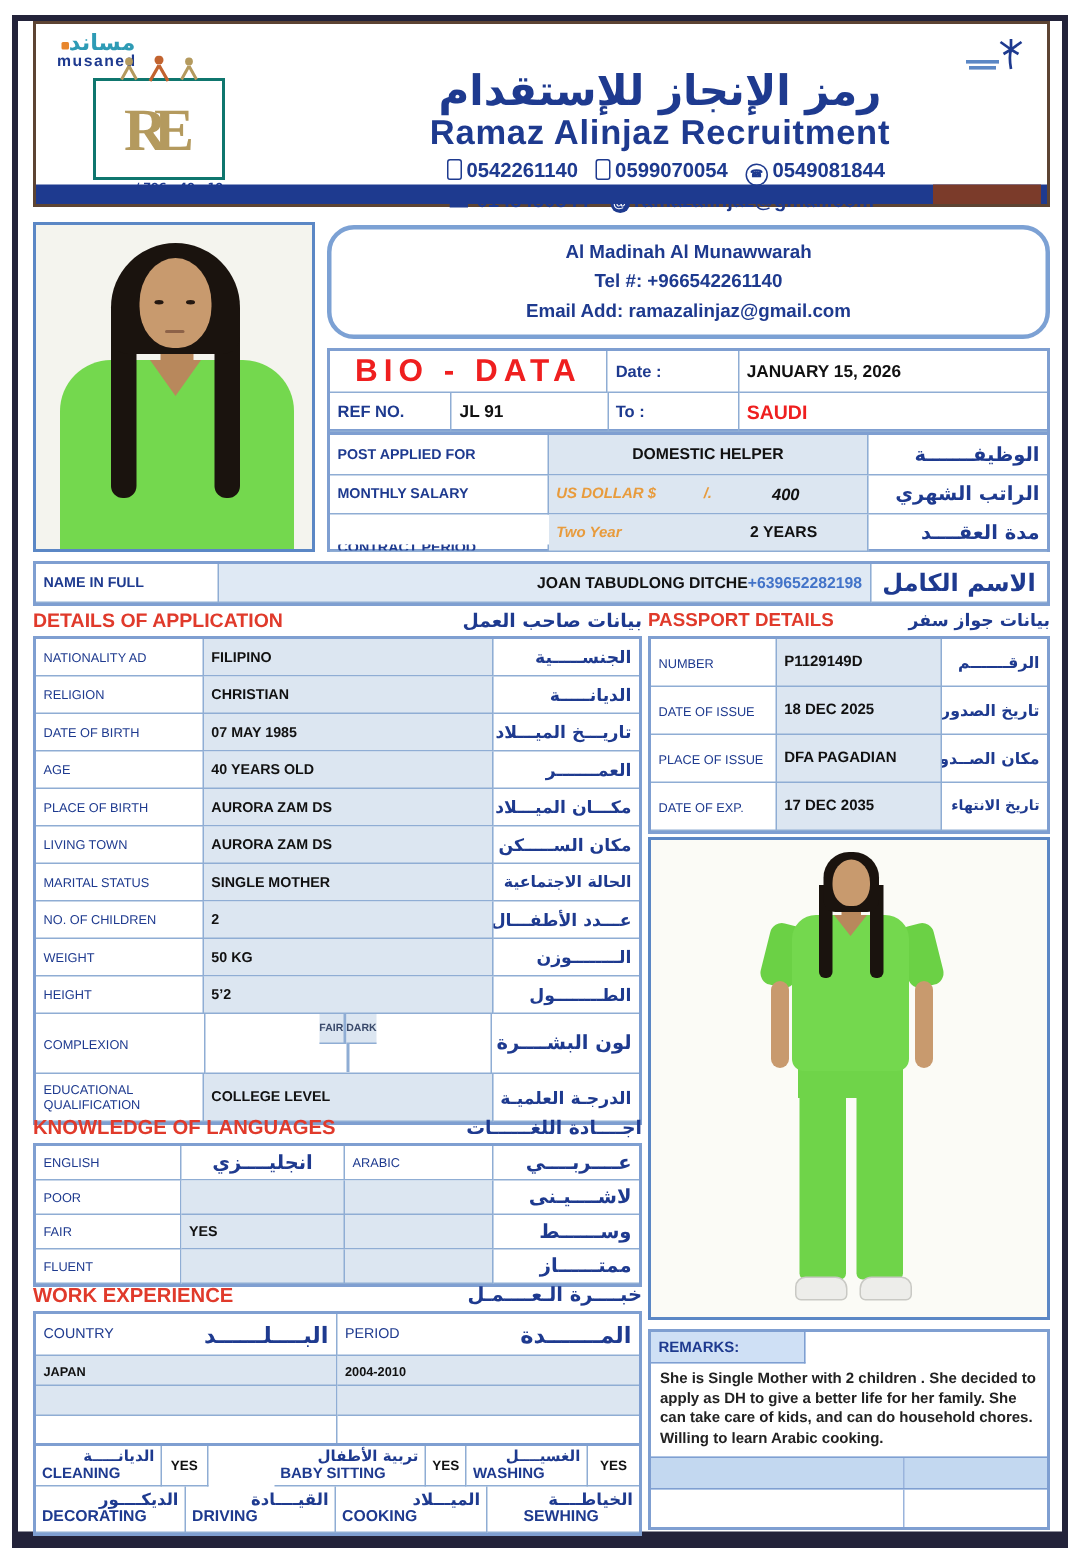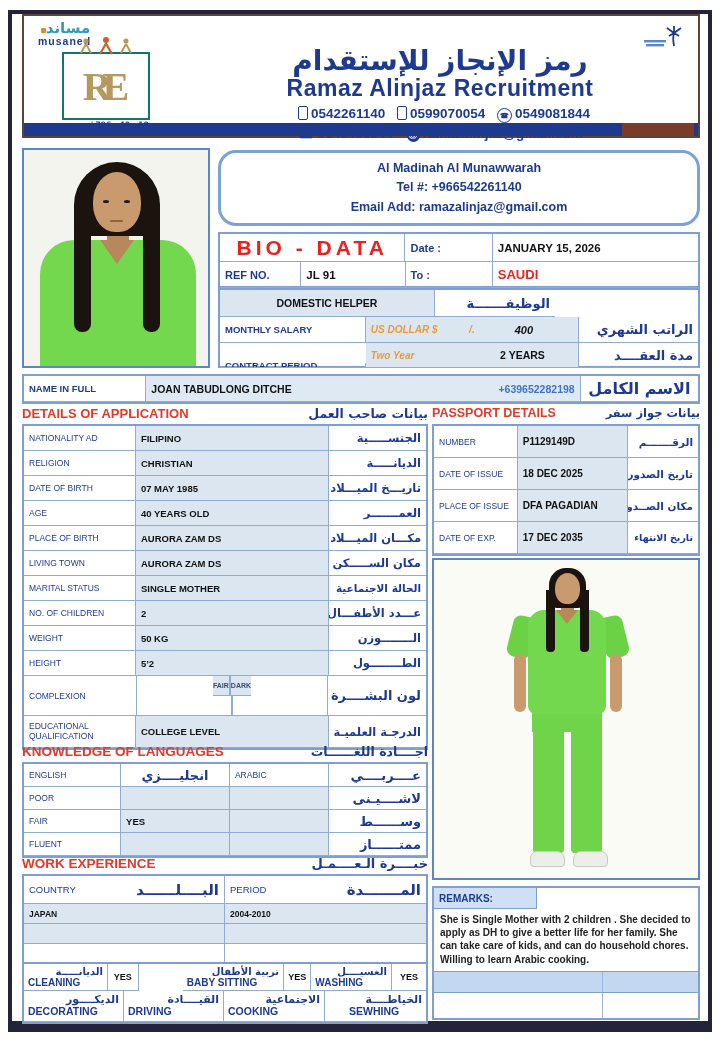--- a/index.html
+++ b/index.html
@@ -189,20 +189,23 @@
           <span class="bio-lbl">To :</span>
         </div>
       <div class="cell" style="width:207px;">
           <span class="bio-saudi">SAUDI</span>
         </div>
     </div>
   </div>
 
   <div class="abs box postt">
     <div class="row" style="height:27px;">
+      <div class="cell" style="width:147px;">
+          <span class="post-lbl">POST APPLIED FOR</span>
+        </div>
       <div class="cell shade" style="width:215px;justify-content:center;">
           <span class="c-val" style="font-size:10.5px;">DOMESTIC HELPER</span>
         </div>
       <div class="cell arc" style="width:120px;">
           <span class="c-ar arf post-ar">الوظيفـــــــة</span>
         </div>
     </div>
     <div class="row" style="height:26px;">
       <div class="cell" style="width:147px;">
           <span class="post-lbl">MONTHLY SALARY</span>
@@ -229,21 +232,21 @@
         </div>
     </div>
   </div>
 
   <div class="abs box namet">
     <div class="row" style="height:100%;">
       <div class="cell" style="width:123px;">
           <span class="post-lbl">NAME IN FULL</span>
         </div>
       <div class="cell name-shade" style="width:437px;">
-        <span class="c-val" style="flex:1;font-size:10.5px;">JOAN TABUDLONG DITCHE</span>
+        <span class="c-val" style="flex:1;font-size:10.5px;text-align:right;">JOAN TABUDLONG DITCHE</span>
         <span style="color:#4273c8;font-weight:bold;font-size:10.5px;">+639652282198</span>
       </div>
       <div class="cell" style="width:118px;justify-content:center;">
           <span class="c-ar arf" style="font-size:16px;">الاسم الكامل</span>
         </div>
     </div>
   </div>
 
   <div class="abs sech" style="left:22px;top:406px;width:406px;">
     <span class="sec-red">DETAILS OF APPLICATION</span>
@@ -589,21 +592,21 @@
     <div class="row" style="height:31px;">
       <div class="cell skill-cell" style="width:101px;">
         <div class="sk-ar arf" style="font-size:11px;">الديكــــور</div>
         <div class="sk-en" style="font-size:10.5px;">DECORATING</div>
       </div>
       <div class="cell skill-cell" style="width:101px;">
         <div class="sk-ar arf" style="font-size:11px;">القيــــادة</div>
         <div class="sk-en" style="font-size:10.5px;">DRIVING</div>
       </div>
       <div class="cell skill-cell" style="width:102px;">
-        <div class="sk-ar arf" style="font-size:11px;">الاجتماعية</div>
+        <div class="sk-ar arf" style="font-size:11px;">الميـــلاد</div>
         <div class="sk-en" style="font-size:10.5px;">COOKING</div>
       </div>
       <div class="cell skill-cell" style="width:102px;">
         <div class="sk-ar arf" style="font-size:11px;">الخياطــــة</div>
         <div class="sk-en" style="font-size:10.5px;margin-left:20px;">SEWHING</div>
       </div>
     </div>
   </div>
 
   <div class="abs box remarks">

